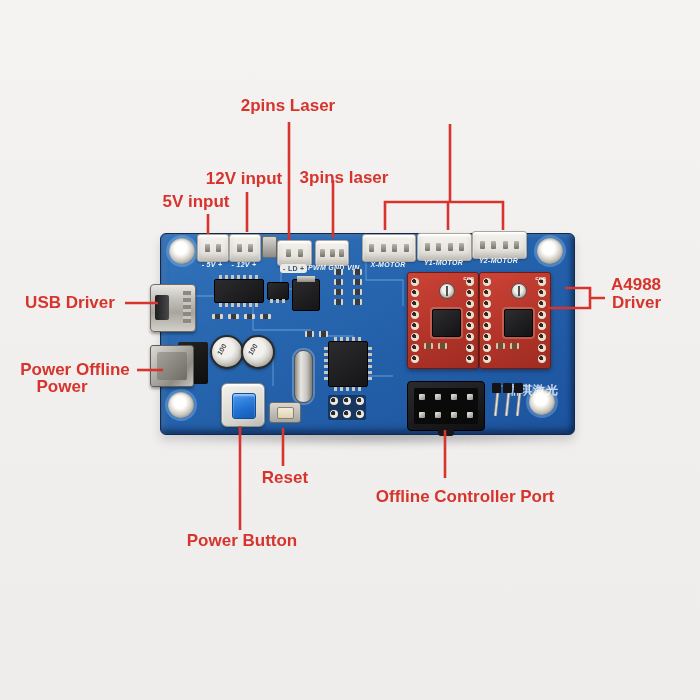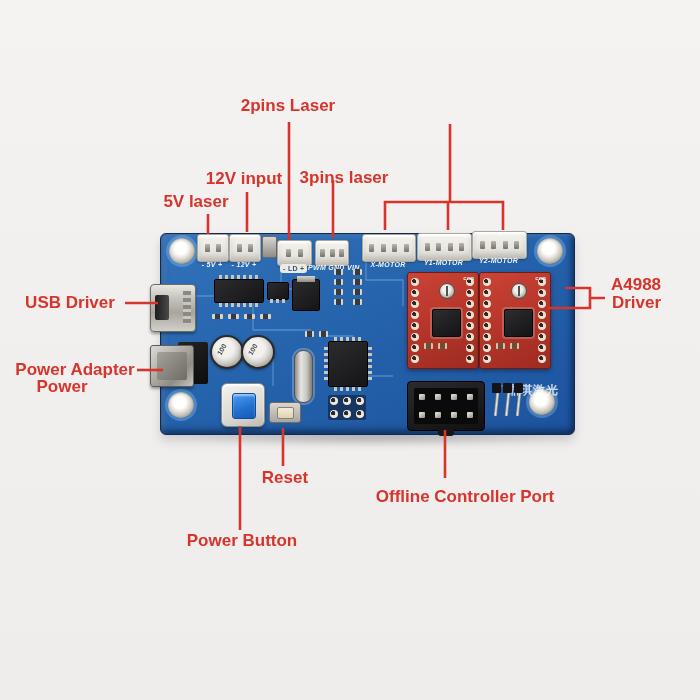--- a/index.html
+++ b/index.html
@@ -377,26 +377,26 @@
     <path d="M125,303 H158"></path>
     <path d="M137,370 H163"></path>
     <path d="M565,288 H590 V308 H548 M590,298 H605"></path>
     <path d="M283,428 V466"></path>
     <path d="M445,430 V478"></path>
     <path d="M240,426 V530"></path>
   </svg>
 
   <div class="ann" style="left:288px; top:97px;">2pins Laser</div>
   <div class="ann" style="left:244px; top:170px;">12V input</div>
-  <div class="ann" style="left:196px; top:193px;">5V laser</div>
+  <div class="ann" style="left:196px; top:193px;">5V input</div>
   <div class="ann" style="left:344px; top:157px;margin-top:12px;">3pins laser</div>
   <div class="ann" style="left:70px;  top:294px;">USB Driver</div>
   <div class="ann" style="left:636px; top:276px;">
     <span style="display:block;">A4988</span>
     <span style="display:block;">Driver</span>
   </div>
-  <div class="ann" style="left:75px;  top:361px;">Power Adapter</div>
+  <div class="ann" style="left:75px;  top:361px;">Power Offline</div>
   <div class="ann" style="left:62px;  top:378px;">Power</div>
   <div class="ann" style="left:285px; top:469px;">Reset</div>
   <div class="ann" style="left:242px; top:532px;">Power Button</div>
   <div class="ann" style="left:465px; top:488px;">Offline Controller Port</div>
 
 </div>
 
 </body></html>

